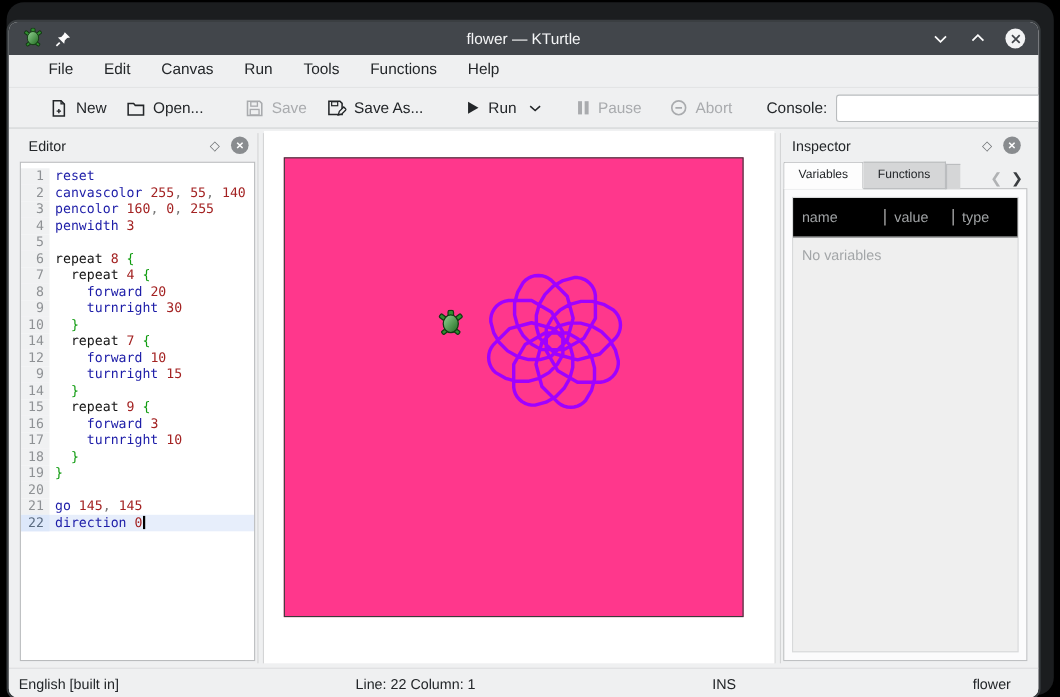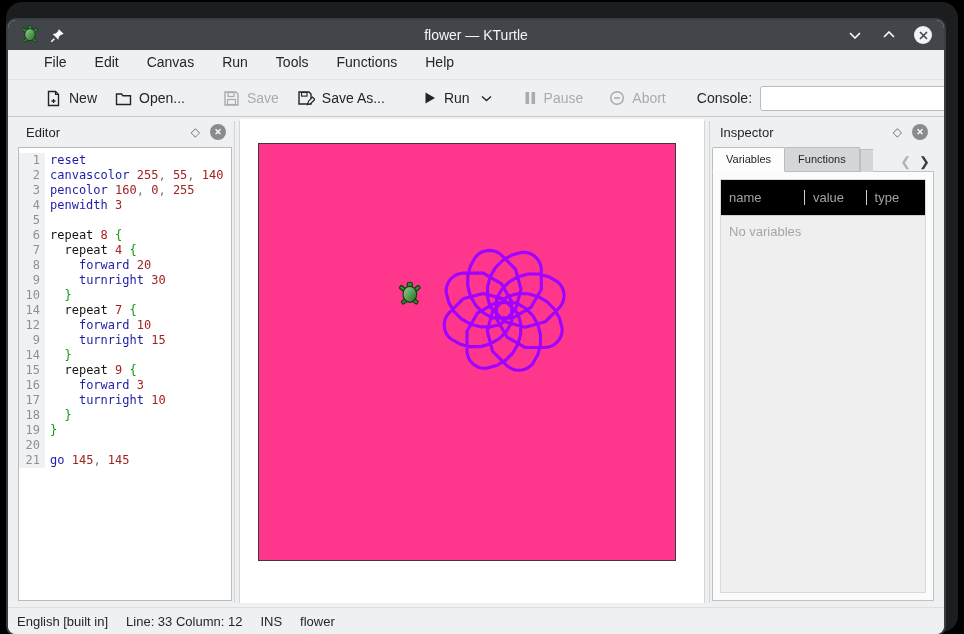--- a/index.html
+++ b/index.html
@@ -63,21 +63,21 @@
   .tab-arrow { font-size:13px; line-height:13px; cursor:pointer; }
   .tab-arrow.dim { color:#b0b2b4; } .tab-arrow.dark { color:#3a3d40; }
   .tabpage { flex:1; margin:-1px 2px 2px 2px; border:1px solid #bfc1c3; background:#fbfbfc; padding:7px; display:flex; }
   .var-table { flex:1; border:1px solid #d8d9da; background:#efefef; display:flex; flex-direction:column; font-size:13px; }
   .var-head { display:flex; height:36px; align-items:center; background:#000000; border-bottom:1px solid #d0d1d2; color:#a0a3a5; flex:0 0 auto; }
   .var-col { padding:0 8px; }
   .vc-name { flex:1.5; } .vc-value { flex:1; border-left:1px solid #cfcfd0; } .vc-type { flex:0.95; border-left:1px solid #cfcfd0; }
   .var-empty { color:#a3a6a8; padding:8px 8px; }
 
   
-  .statusbar { height:27px; background:#eff0f1; border-top:1px solid #dddedf; display:flex; align-items:center; justify-content:flex-start; gap:0; padding-right:16px; font-size:13px; color:#232629; flex:0 0 auto; }
+  .statusbar { height:27px; background:#eff0f1; border-top:1px solid #dddedf; display:flex; align-items:center; justify-content:space-between; gap:0; padding-right:16px; font-size:13px; color:#232629; flex:0 0 auto; }
   .status-item { padding:0 9px; }
 
   svg.icon { display:block; }
 </style>
 </head>
 <body>
 
 <svg width="0" height="0" style="position:absolute">
   <defs>
     <linearGradient id="tg" x1="0" y1="0" x2="1" y2="1">
@@ -229,20 +229,21 @@
           <div class="code-line"><span class="gutter">12</span><span class="code-text"><span class="tk-tx">    </span><span class="tk-kw">forward</span><span class="tk-tx"> </span><span class="tk-num">10</span></span></div>
           <div class="code-line"><span class="gutter">9</span><span class="code-text"><span class="tk-tx">    </span><span class="tk-kw">turnright</span><span class="tk-tx"> </span><span class="tk-num">15</span></span></div>
           <div class="code-line"><span class="gutter">14</span><span class="code-text"><span class="tk-tx">  </span><span class="tk-brace">}</span></span></div>
           <div class="code-line"><span class="gutter">15</span><span class="code-text"><span class="tk-tx">  </span><span class="tk-ctrl">repeat</span><span class="tk-tx"> </span><span class="tk-num">9</span><span class="tk-tx"> </span><span class="tk-brace">{</span></span></div>
           <div class="code-line"><span class="gutter">16</span><span class="code-text"><span class="tk-tx">    </span><span class="tk-kw">forward</span><span class="tk-tx"> </span><span class="tk-num">3</span></span></div>
           <div class="code-line"><span class="gutter">17</span><span class="code-text"><span class="tk-tx">    </span><span class="tk-kw">turnright</span><span class="tk-tx"> </span><span class="tk-num">10</span></span></div>
           <div class="code-line"><span class="gutter">18</span><span class="code-text"><span class="tk-tx">  </span><span class="tk-brace">}</span></span></div>
           <div class="code-line"><span class="gutter">19</span><span class="code-text"><span class="tk-brace">}</span></span></div>
           <div class="code-line"><span class="gutter">20</span><span class="code-text"></span></div>
           <div class="code-line"><span class="gutter">21</span><span class="code-text"><span class="tk-kw">go</span><span class="tk-tx"> </span><span class="tk-num">145</span><span class="tk-pun">,</span><span class="tk-tx"> </span><span class="tk-num">145</span></span></div>
+          <div class="code-line current"><span class="gutter">22</span><span class="code-text"><span class="tk-kw">direction</span><span class="tk-tx"> </span><span class="tk-num">0</span><span class="caret"></span></span></div>
         </div>
     </div>
 
     <div class="splitter"></div>
 
     <div class="canvas-page">
       <div class="turtle-canvas">
         <svg width="100%" height="100%" viewBox="0 0 400 400" preserveAspectRatio="none" id="canvas-svg">
             <polyline points="200.00,200.00 200.00,180.00 210.00,162.68 227.32,152.68 247.32,152.68 255.98,157.68 263.05,164.75 268.05,173.41 270.64,183.07 270.64,193.07 268.05,202.73 263.05,211.39 260.93,213.51 258.47,215.23 255.75,216.50 252.86,217.28 249.87,217.54 246.88,217.28 243.98,216.50 241.26,215.23 238.81,213.51 224.66,199.37 219.49,180.05 224.66,160.73 238.81,146.59 248.46,144.00 258.46,144.00 268.12,146.59 276.78,151.59 283.85,158.66 288.85,167.32 291.44,176.98 291.44,179.98 290.92,182.93 289.90,185.75 288.40,188.35 286.47,190.65 284.17,192.58 281.57,194.08 278.75,195.10 275.80,195.63 255.80,195.63 238.48,185.63 228.48,168.30 228.48,148.30 233.48,139.64 240.55,132.57 249.21,127.57 258.87,124.99 268.87,124.99 278.53,127.57 287.19,132.57 289.31,134.69 291.03,137.15 292.30,139.87 293.07,142.77 293.34,145.76 293.07,148.75 292.30,151.64 291.03,154.36 289.31,156.82 275.17,170.96 255.85,176.14 236.53,170.96 222.39,156.82 219.80,147.16 219.80,137.16 222.39,127.50 227.39,118.84 234.46,111.77 243.12,106.77 252.78,104.18 255.78,104.18 258.73,104.70 261.55,105.73 264.15,107.23 266.45,109.16 268.38,111.46 269.88,114.05 270.90,116.87 271.42,119.83 271.42,139.83 261.42,157.15 244.10,167.15 224.10,167.15 215.44,162.15 208.37,155.08 203.37,146.42 200.78,136.76 200.78,126.76 203.37,117.10 208.37,108.44 210.49,106.32 212.95,104.60 215.67,103.33 218.57,102.55 221.56,102.29 224.54,102.55 227.44,103.33 230.16,104.60 232.62,106.32 246.76,120.46 251.94,139.78 246.76,159.10 232.62,173.24 222.96,175.83 212.96,175.83 203.30,173.24 194.64,168.24 187.57,161.17 182.57,152.51 179.98,142.85 179.98,139.85 180.50,136.89 181.53,134.07 183.03,131.48 184.96,129.18 187.25,127.25 189.85,125.75 192.67,124.72 195.63,124.20 215.63,124.20 232.95,134.20 242.95,151.52 242.95,171.52 237.95,180.18 230.87,187.25 222.21,192.25 212.56,194.84 202.56,194.84 192.90,192.25 184.24,187.25 182.11,185.13 180.39,182.68 179.13,179.96 178.35,177.06 178.09,174.07 178.35,171.08 179.13,168.18 180.39,165.46 182.11,163.01 196.26,148.86 215.58,143.69 234.89,148.86 249.04,163.01 251.62,172.67 251.62,182.67 249.04,192.33 244.04,200.99 236.96,208.06 228.30,213.06 218.65,215.65 215.65,215.65 212.69,215.12 209.87,214.10 207.27,212.60 204.98,210.67 203.05,208.37 201.55,205.77 200.52,202.95 200.00,200.00" fill="none" stroke="#a000ff" stroke-width="3" stroke-linecap="round" stroke-linejoin="round"></polyline>
             <g transform="translate(145,145) rotate(0)">
@@ -277,17 +278,17 @@
             <span class="var-col vc-type">type</span>
           </div>
           <div class="var-empty">No variables</div>
         </div>
       </div>
     </div>
   </div>
 
   <div class="statusbar">
     <span class="status-item">English [built in]</span>
-    <span class="status-item">Line: 33 Column: 12</span>
+    <span class="status-item">Line: 22 Column: 1</span>
     <span class="status-item">INS</span>
     <span class="status-item">flower</span>
   </div>
 </div>
 
 </body></html>

